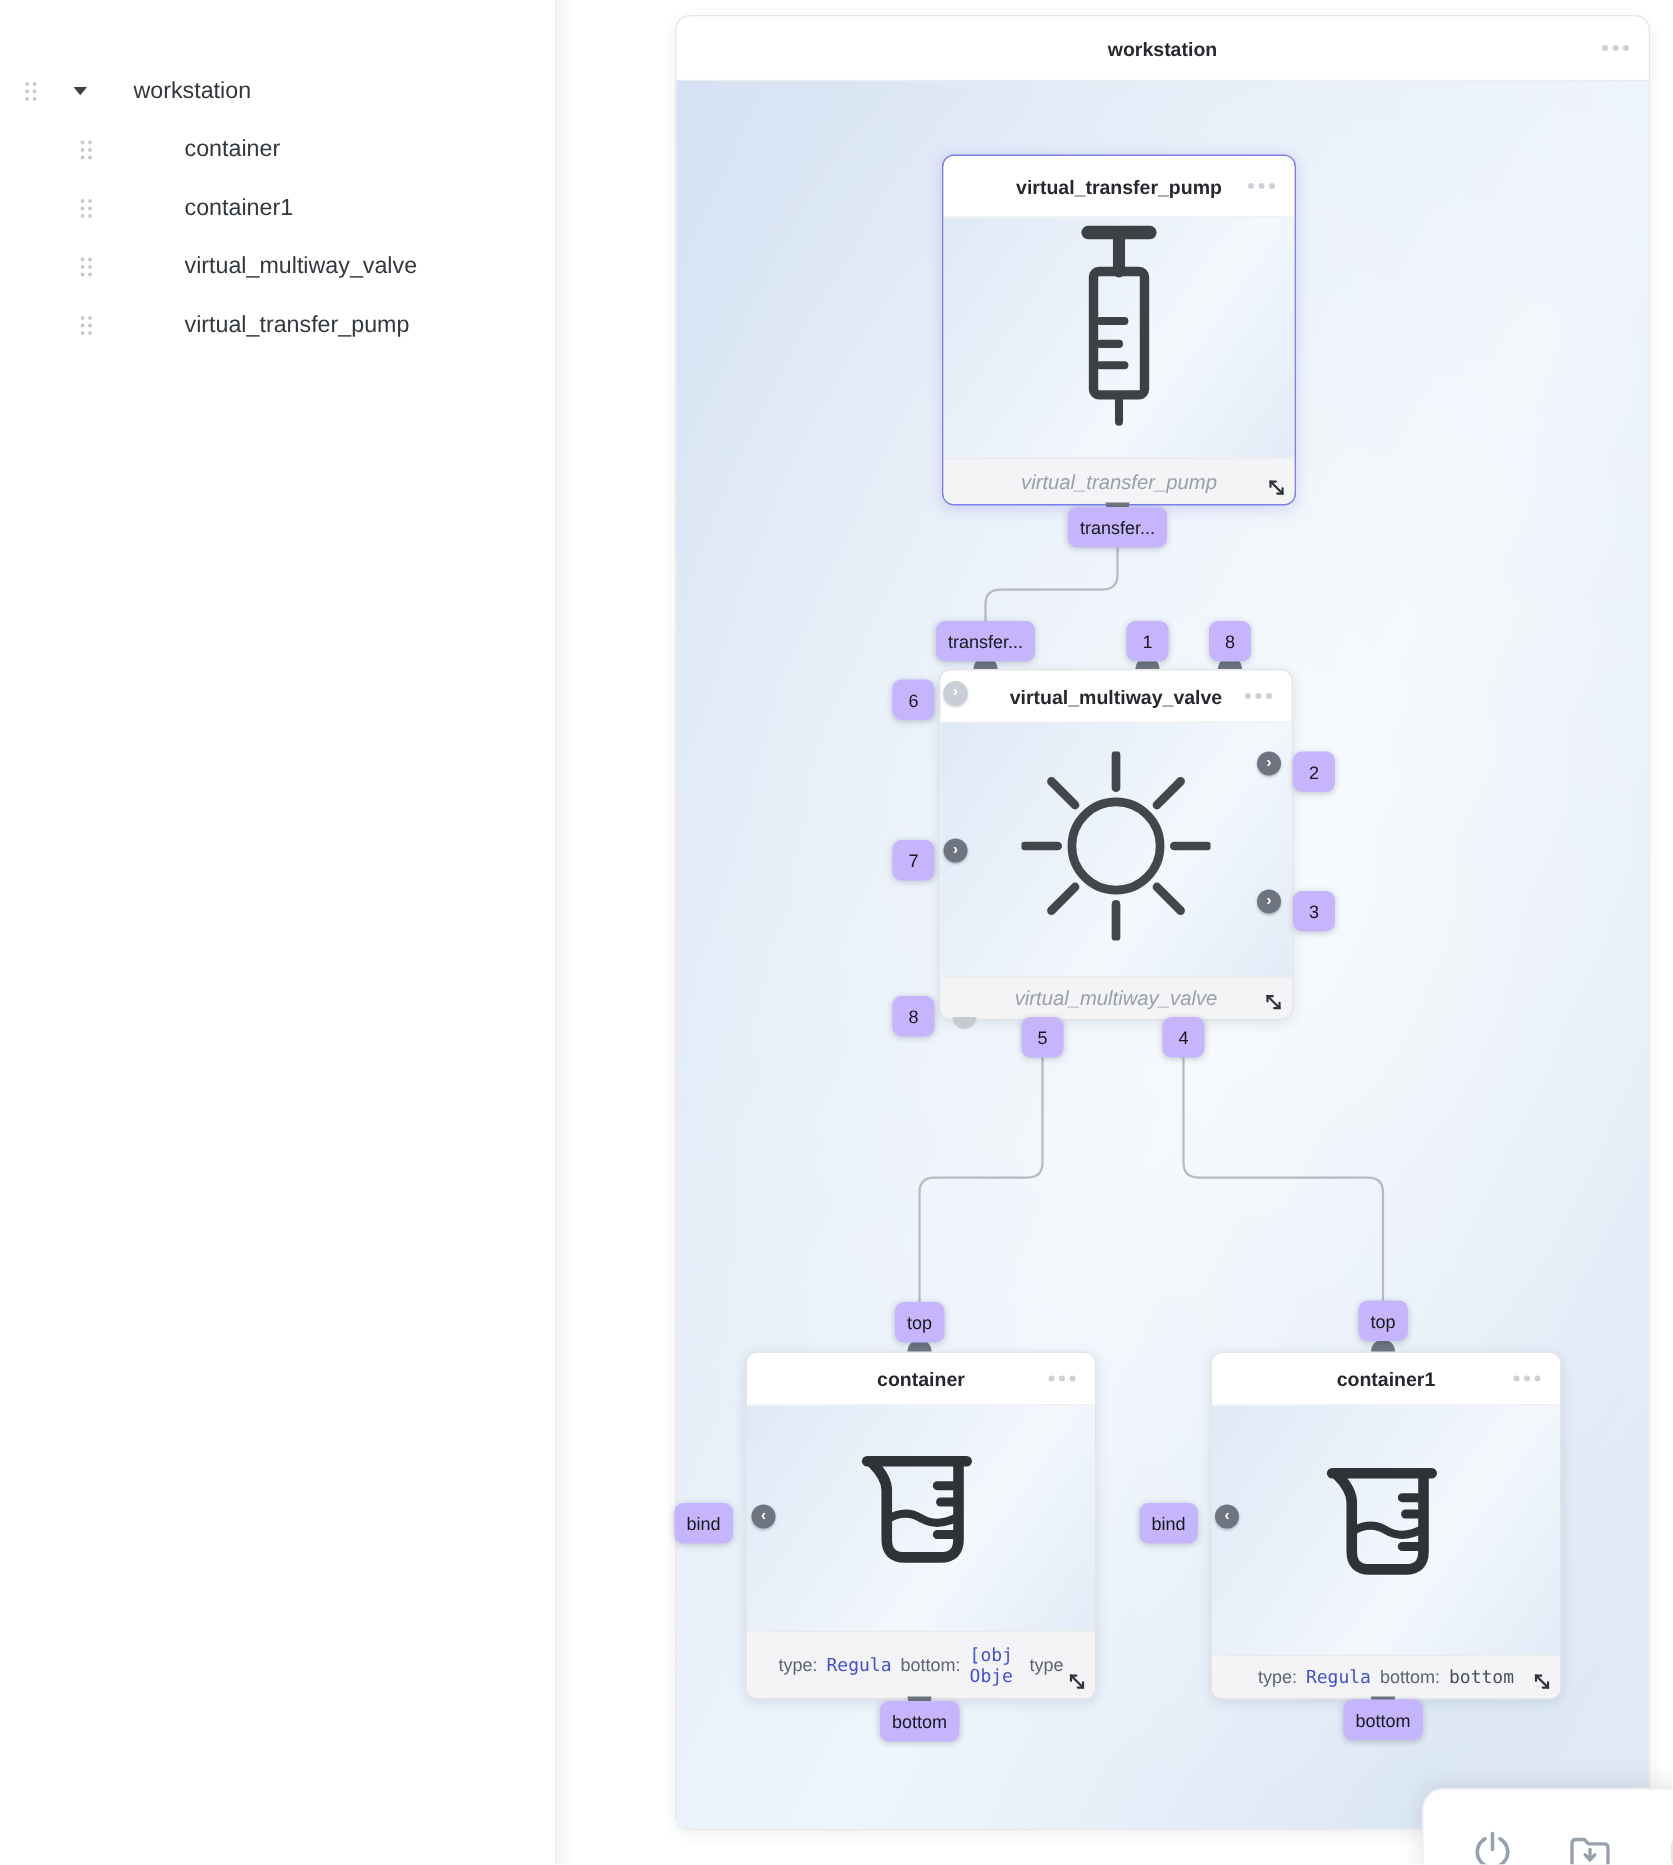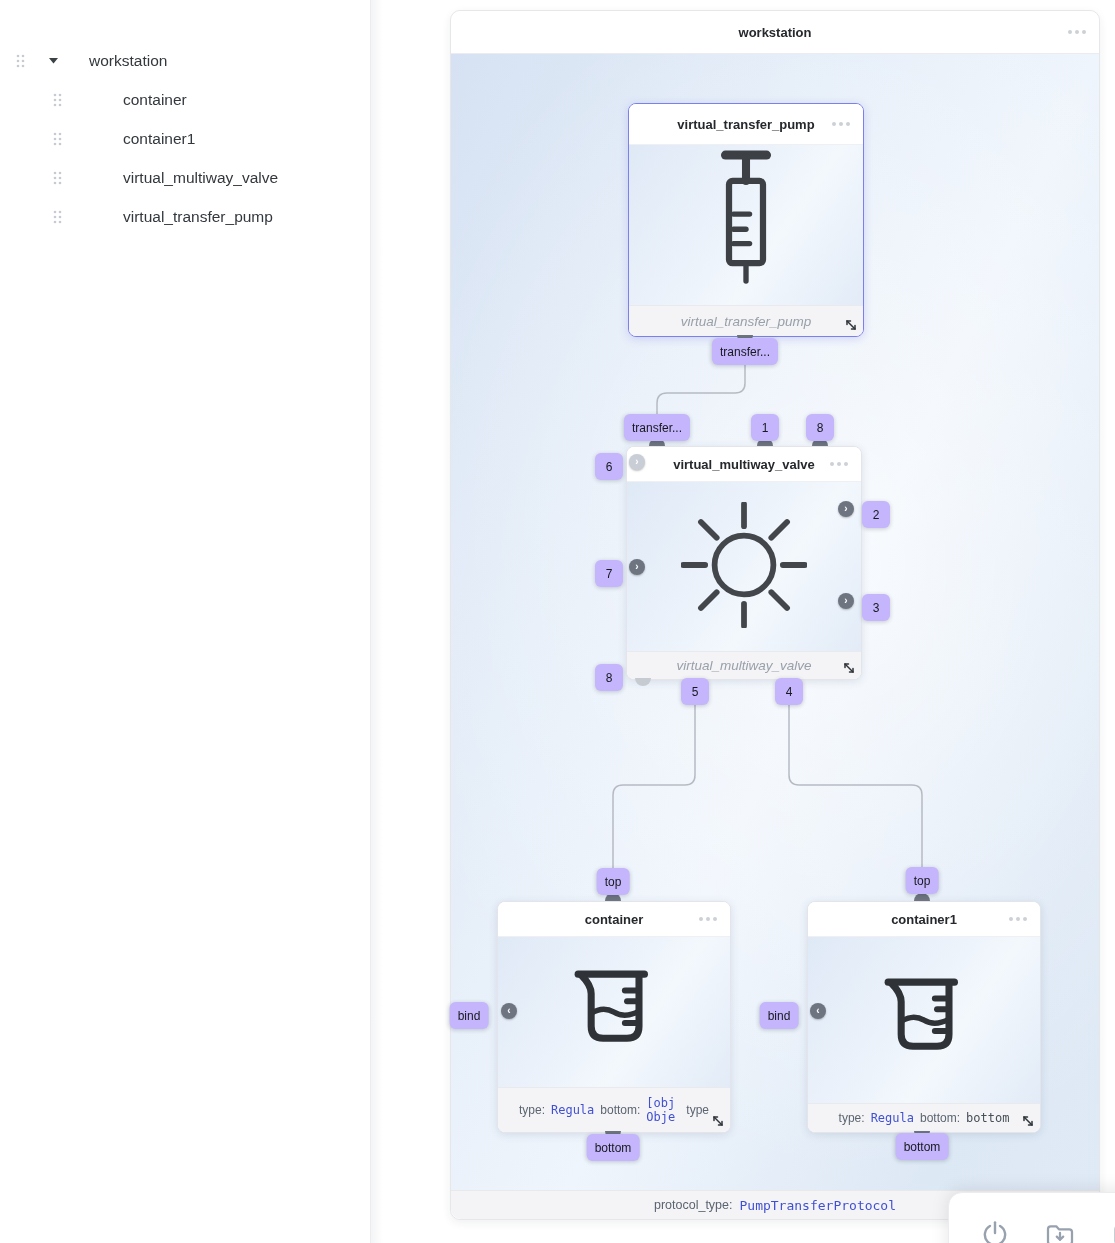--- a/index.html
+++ b/index.html
@@ -157,24 +157,20 @@
   <div class="group">
     <div class="group-h">
       <span class="group-title">workstation</span>
       <span class="dots">
           <i></i>
           <i></i>
           <i></i>
         </span>
     </div>
     <div class="group-b"></div>
-    <div class="group-f">
-      <span class="flabel">protocol_type:</span>
-      <span class="mono" style="font-size:13px">PumpTransferProtocol</span>
-    </div>
   </div>
 
   <svg class="edges" width="1115" height="1243" viewBox="0 0 1115 1243">
     <g fill="none" stroke="#b6bbc3" stroke-width="1.5">
       <path d="M745 335 L745 383 Q745 393 735 393 L667 393 Q657 393 657 403 L657 446"></path>
       <path d="M695 678 L695 775 Q695 785 685 785 L623 785 Q613 785 613 795 L613 901"></path>
       <path d="M789 678 L789 775 Q789 785 799 785 L912 785 Q922 785 922 795 L922 901"></path>
     </g>
   </svg>
 

